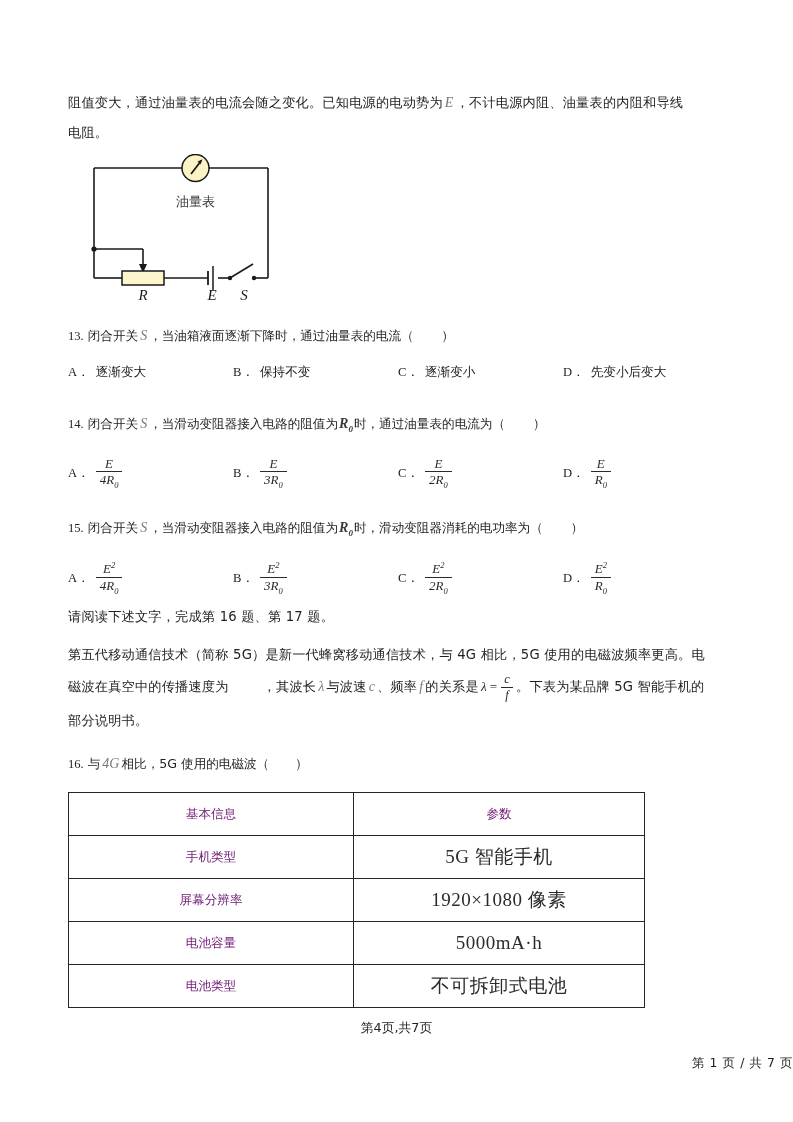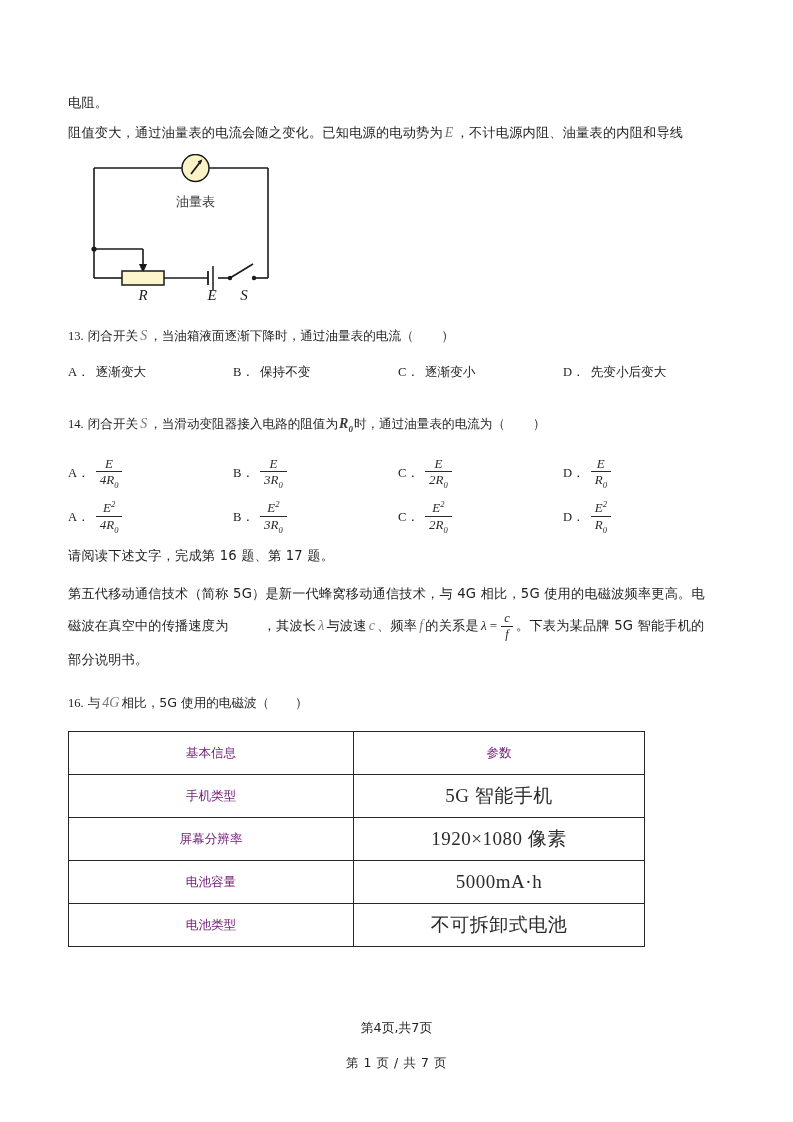--- a/index.html
+++ b/index.html
@@ -183,38 +183,38 @@
     width: 793px;
     text-align: center;
     font-size: 12.8px;
     color: #1f1f1f;
   }
   .footer-b {
     position: absolute;
     left: 0;
     top: 1055px;
     width: 793px;
-    text-align: center;
+    text-align: right;
     font-size: 12.4px;
     color: #1f1f1f;
     letter-spacing: 0.6px;
   }
 </style>
 </head>
 <body>
 
 <div class="page">
 
   <div class="content">
 
+    <div class="para">
+      <span>阻值变大，通过油量表的电流会随之变化。已知电源的电动势为</span><span class="mi">E</span><span>，不计电源内阻、油量表的内阻和导线</span>
+    </div>
     <div class="para para-2">
       <span>电阻。</span>
-    </div>
-    <div class="para">
-      <span>阻值变大，通过油量表的电流会随之变化。已知电源的电动势为</span><span class="mi">E</span><span>，不计电源内阻、油量表的内阻和导线</span>
     </div>
 
     <div class="circuit-wrap">
       <svg width="250" height="150" viewBox="0 0 250 150">
 
         <g stroke="#1a1a1a" stroke-width="1.6" fill="none">
 
           <line x1="16" y1="14" x2="104" y2="14"></line>
 
           <line x1="131" y1="14" x2="190" y2="14"></line>
@@ -315,20 +315,24 @@
       </div>
       <div class="choice choice-frac">
         <span class="clabel">D．</span>
         <span class="frac">
           <span class="num">E</span>
           <span class="den"><span></span><span>R</span><span class="sub0">0</span></span>
         </span>
       </div>
     </div>
 
+    <div class="q-line" style="margin-top:20px;">
+      <span class="qnum">15.</span>
+      <span>闭合开关</span><span class="mi">S</span><span>，当滑动变阻器接入电路的阻值为</span><span class="mi-dark"><span>R</span><span class="mi-sub">0</span></span><span>时，滑动变阻器消耗的电功率为（</span><span style="display:inline-block;width:28px;"></span><span>）</span>
+    </div>
     <div class="choices" style="margin-top:10px;">
       <div class="choice choice-frac">
         <span class="clabel">A．</span>
         <span class="frac">
           <span class="num"><span>E</span><span class="sup">2</span></span>
           <span class="den"><span>4</span><span>R</span><span class="sub0">0</span></span>
         </span>
       </div>
       <div class="choice choice-frac">
         <span class="clabel">B．</span>

